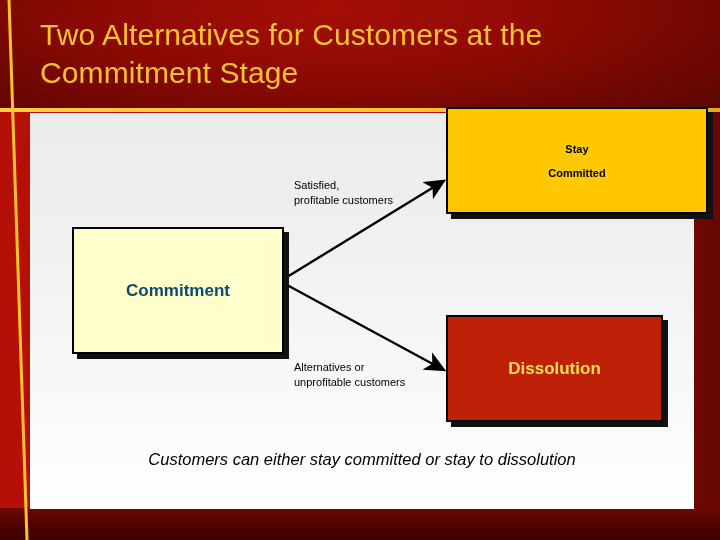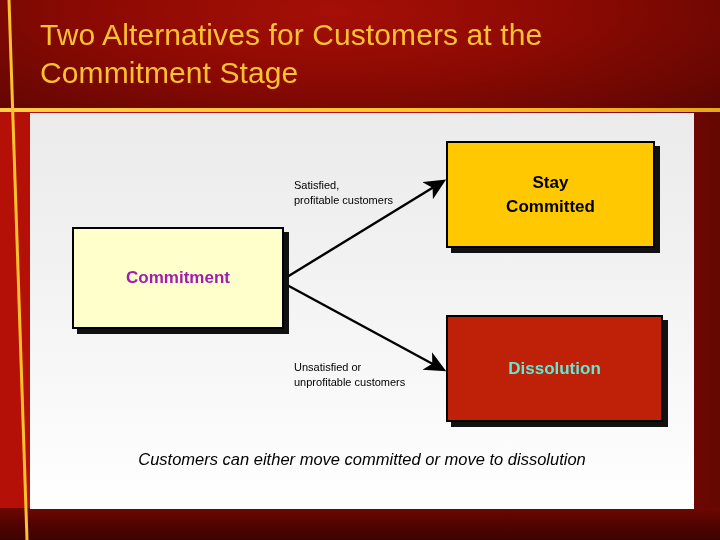--- a/index.html
+++ b/index.html
@@ -76,39 +76,39 @@
     box-shadow: 5px 5px 0 0 #111111;
     box-sizing: border-box;
     display: flex;
     align-items: center;
     justify-content: center;
     text-align: center;
     font-weight: bold;
   }
   .box-commitment {
     left: 72px; top: 227px;
-    width: 212px; height: 102px;
+    width: 212px; height: 127px;
     background: #ffffcc;
-    color: #a21caf;
+    color: #0c4a6e;
     font-size: 17px;
   }
   .box-stay {
-    left: 446px; top: 141px;
-    width: 209px; height: 107px;
+    left: 446px; top: 107px;
+    width: 262px; height: 107px;
     background: #ffc800;
     color: #000000;
-    font-size: 17px;
+    font-size: 11px;
     line-height: 24px;
     white-space: pre-line;
   }
   .box-dissolution {
     left: 446px; top: 315px;
     width: 217px; height: 107px;
     background: #bf2008;
-    color: #5eead4;
+    color: #fde047;
     font-size: 17px;
   }
 
   
   .edge-label {
     position: absolute;
     color: #000000;
     font-size: 11px;
     line-height: 15px;
     white-space: pre-line;
@@ -167,18 +167,18 @@
   <div class="box box-commitment">Commitment</div>
 
   <div class="box box-stay">Stay
 Committed</div>
 
   <div class="box box-dissolution">Dissolution</div>
 
   <div class="edge-label label-satisfied">Satisfied,
 profitable customers</div>
 
-  <div class="edge-label label-unsatisfied">Unsatisfied or
+  <div class="edge-label label-unsatisfied">Alternatives or
 unprofitable customers</div>
 
-  <div class="caption">Customers can either move committed or move to dissolution</div>
+  <div class="caption">Customers can either stay committed or stay to dissolution</div>
 
 </div>
 
 </body></html>

